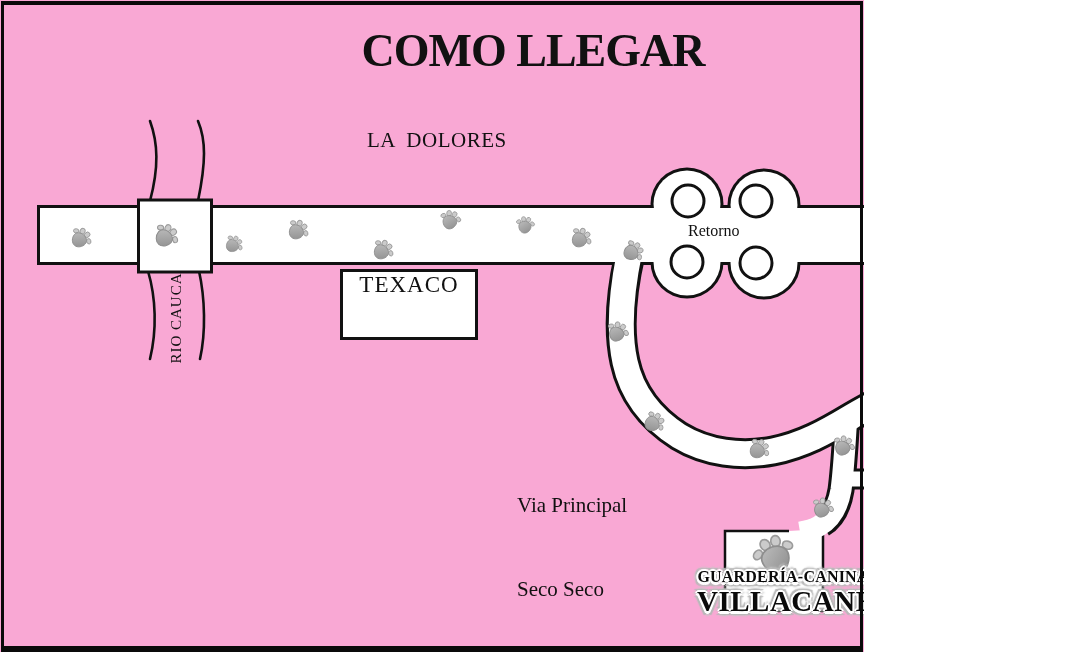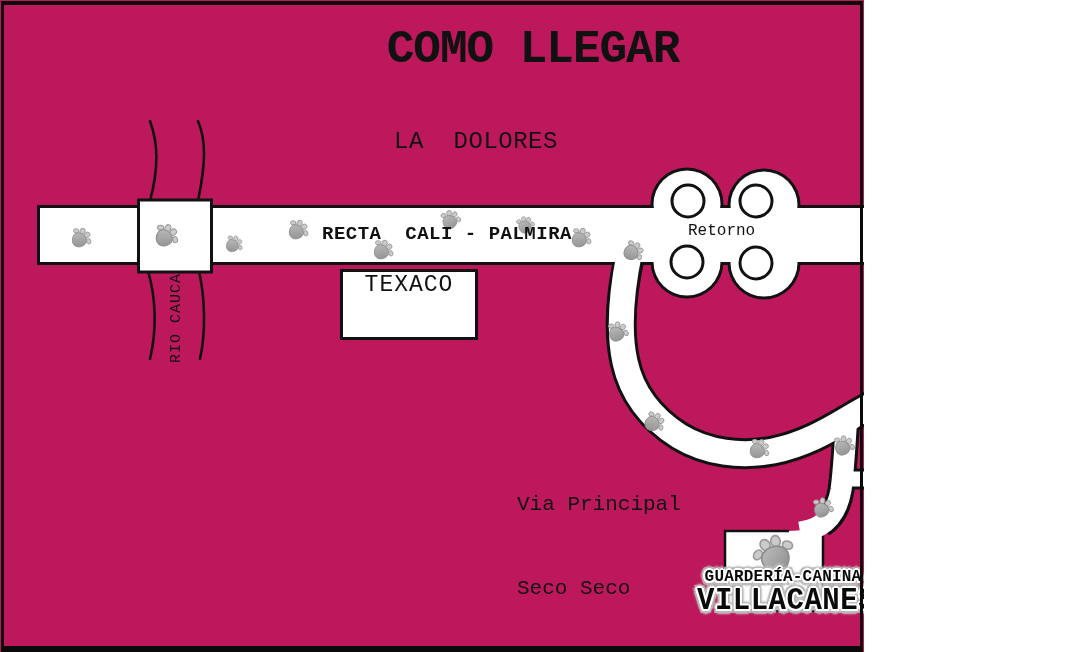--- a/index.html
+++ b/index.html
@@ -1,30 +1,30 @@
 <!DOCTYPE html>
 <html><head>
 <meta charset="utf-8">
 <style>
   html,body{margin:0;padding:0;background:#fff;}
   #stage{
-    position:relative;width:864px;height:652px;background:#be185d;overflow:hidden;
-    font-family:Liberation Mono, monospace;color:#111;
+    position:relative;width:864px;height:652px;background:#f9a8d4;overflow:hidden;
+    font-family:Liberation Serif, serif;color:#111;
   }
   #frame{
     position:absolute;left:1px;top:1px;right:1px;bottom:0;
     border:solid #0a0a0a;border-width:4px 3px 6px 3px;pointer-events:none;
   }
   #map-svg{position:absolute;left:0;top:0;}
   .txt{position:absolute;color:#111;white-space:pre;}
   #title{
     left:0;top:24px;width:1066px;text-align:center;
     font-size:46px;font-weight:bold;letter-spacing:-1px;
   }
-  #area-label{left:367px;top:128px;font-size:24px;letter-spacing:0.5px;margin-left:27px;}
+  #area-label{left:367px;top:128px;font-size:21px;letter-spacing:0.5px;}
   #highway-label{left:322px;top:223px;font-size:19px;font-weight:bold;letter-spacing:0.5px;}
   #uturn-label{left:688px;top:222px;font-size:16px;}
   #texaco-box{
     position:absolute;left:340px;top:269px;width:138px;height:71px;
     background:#fff;border:3px solid #111;box-sizing:border-box;
     display:flex;align-items:flex-start;justify-content:center;
   }
   #texaco-label{font-size:23px;letter-spacing:1px;}
   #river-label{
     left:176px;top:318px;font-size:15px;letter-spacing:1px;
@@ -127,21 +127,20 @@
       <use href="#paw" transform="translate(843 447) rotate(25)"></use>
       <use href="#paw" transform="translate(822 509) rotate(25)"></use>
       <use href="#paw" transform="translate(775 557) rotate(-18) scale(1.9)"></use>
     </g>
   </svg>
 
   <div class="txt" id="title">COMO LLEGAR</div>
 
   <div class="txt" id="area-label">LA  DOLORES</div>
 
-  <div class="txt" id="highway-label">RECTA  CALI - PALMIRA</div>
 
   <div class="txt" id="uturn-label">Retorno</div>
 
   <div id="texaco-box">
     <span id="texaco-label">TEXACO</span>
   </div>
 
   <div class="txt" id="river-label">RIO CAUCA</div>
 
   <div class="txt" id="via-label">

